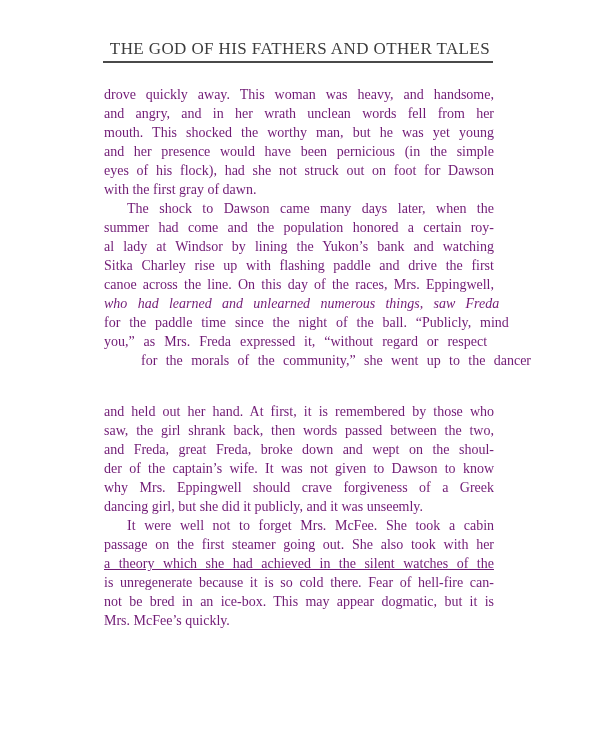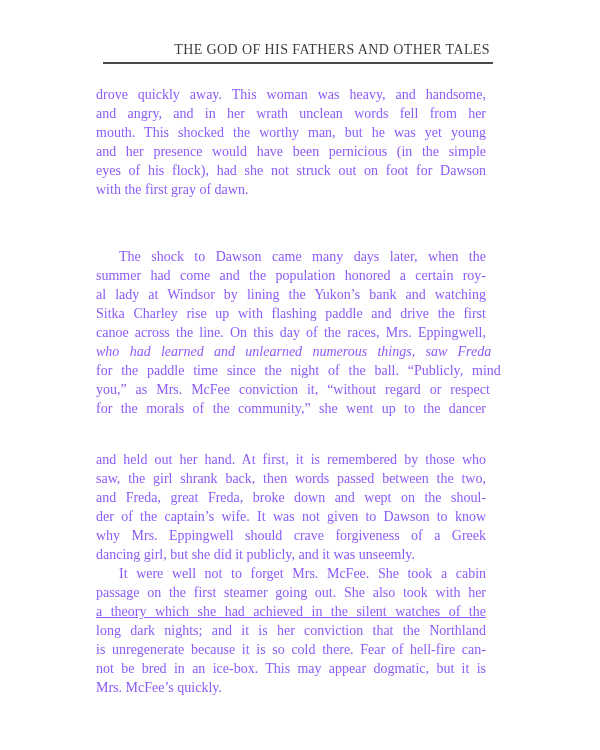--- a/index.html
+++ b/index.html
@@ -17,32 +17,32 @@
   .running-head {
     position: absolute;
     left: 103px; top: 40px;
     width: 390px;
     text-align: right;
     padding: 0 3px 3px 0;
     border-bottom: 2px solid #4a4a4a;
     box-sizing: border-box;
   }
   .running-head .title {
-    font-size: 14px;
+    font-size: 17px;
     line-height: 18px;
     letter-spacing: 0.4px;
     color: #3c3c3c;
     white-space: nowrap;
   }
   .text-block {
     position: absolute;
-    left: 96px; top: 85px;
+    left: 104px; top: 85px;
     width: 390px;
     font-size: 14px;
-    color: #8b5cf6;
+    color: #701a75;
   }
   .line {
     display: block;
     height: 19px;
     line-height: 19px;
     white-space: nowrap;
     overflow: visible;
   }
   .line.indent { padding-left: 23px; }
 </style>
@@ -50,39 +50,38 @@
 <body>
 
 <div class="page">
   <div class="running-head">
     <span class="title">THE GOD OF HIS FATHERS AND OTHER TALES</span>
   </div>
   <div class="text-block" id="text-block">
       <div class="line justify" style="word-spacing: 6.48px;"><span>drove quickly away. This woman was heavy, and handsome,</span></div>
       <div class="line justify" style="word-spacing: 7.8px;"><span>and angry, and in her wrath unclean words fell from her</span></div>
       <div class="line justify" style="word-spacing: 5.59px;"><span>mouth. This shocked the worthy man, but he was yet young</span></div>
-      <div class="line justify" style="word-spacing: 6.14px; text-align: right;"><span>and her presence would have been pernicious (in the simple</span></div>
+      <div class="line justify" style="word-spacing: 6.14px;"><span>and her presence would have been pernicious (in the simple</span></div>
       <div class="line justify" style="word-spacing: 4.21px;"><span>eyes of his flock), had she not struck out on foot for Dawson</span></div>
       <div class="line"><span>with the first gray of dawn.</span></div>
-      <div class="line indent justify" style="word-spacing: 6.97px; margin-top: 48px;"><span>The shock to Dawson came many days later, when the</span></div>
+      <div class="line indent justify" style="word-spacing: 6.97px;"><span>The shock to Dawson came many days later, when the</span></div>
       <div class="line justify" style="word-spacing: 5.8px;"><span>summer had come and the population honored a certain roy-</span></div>
       <div class="line justify" style="word-spacing: 5.54px;"><span>al lady at Windsor by lining the Yukon’s bank and watching</span></div>
       <div class="line justify" style="word-spacing: 5.17px;"><span>Sitka Charley rise up with flashing paddle and drive the first</span></div>
       <div class="line justify" style="word-spacing: 2.69px;"><span>canoe across the line. On this day of the races, Mrs. Eppingwell,</span></div>
       <div class="line justify" style="word-spacing: 6.81px; font-style: italic;"><span>who had learned and unlearned numerous things, saw Freda</span></div>
       <div class="line justify" style="word-spacing: 5.32px;"><span>for the paddle time since the night of the ball. “Publicly, mind</span></div>
-      <div class="line justify" style="word-spacing: 5.41px;"><span>you,” as Mrs. McFee conviction it, “without regard or respect</span></div>
-      <div class="line justify" style="word-spacing: 4.86px;"><span>for the morals of the community,” she went up to the dancer</span></div>
+      <div class="line justify" style="word-spacing: 5.41px;"><span>you,” as Mrs. Freda expressed it, “without regard or respect</span></div>
+      <div class="line justify" style="word-spacing: 4.86px; margin-left: 37px;"><span>for the morals of the community,” she went up to the dancer</span></div>
       <div class="line justify" style="word-spacing: 3.6px; margin-top: 32px;"><span>and held out her hand. At first, it is remembered by those who</span></div>
       <div class="line justify" style="word-spacing: 4.29px;"><span>saw, the girl shrank back, then words passed between the two,</span></div>
       <div class="line justify" style="word-spacing: 5.95px;"><span>and Freda, great Freda, broke down and wept on the shoul-</span></div>
       <div class="line justify" style="word-spacing: 3.76px;"><span>der of the captain’s wife. It was not given to Dawson to know</span></div>
       <div class="line justify" style="word-spacing: 7.91px;"><span>why Mrs. Eppingwell should crave forgiveness of a Greek</span></div>
       <div class="line"><span>dancing girl, but she did it publicly, and it was unseemly.</span></div>
       <div class="line indent justify" style="word-spacing: 5.08px;"><span>It were well not to forget Mrs. McFee. She took a cabin</span></div>
       <div class="line justify" style="word-spacing: 4.21px;"><span>passage on the first steamer going out. She also took with her</span></div>
       <div class="line justify" style="word-spacing: 4.95px; text-decoration: underline;"><span>a theory which she had achieved in the silent watches of the</span></div>
-      <div class="line justify" style="word-spacing: 5.79px;"><span>long dark nights; and it is her conviction that the Northland</span></div>
       <div class="line justify" style="word-spacing: 3.15px;"><span>is unregenerate because it is so cold there. Fear of hell-fire can-</span></div>
       <div class="line justify" style="word-spacing: 3.82px;"><span>not be bred in an ice-box. This may appear dogmatic, but it is</span></div>
       <div class="line"><span>Mrs. McFee’s quickly.</span></div>
     </div>
 </div>
 
 </body></html>

